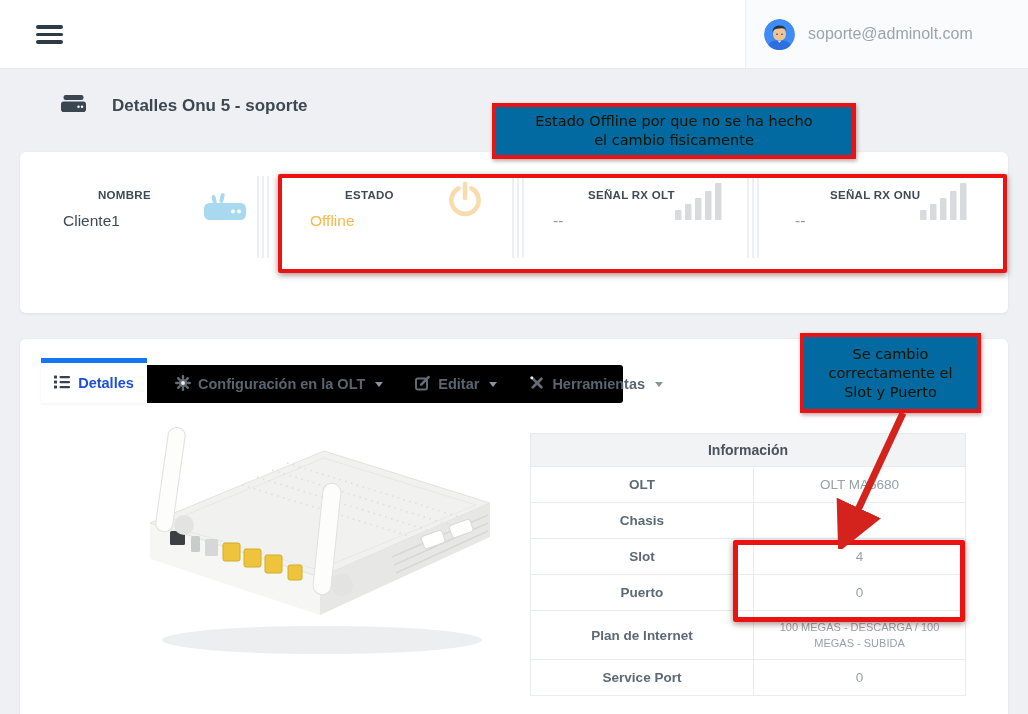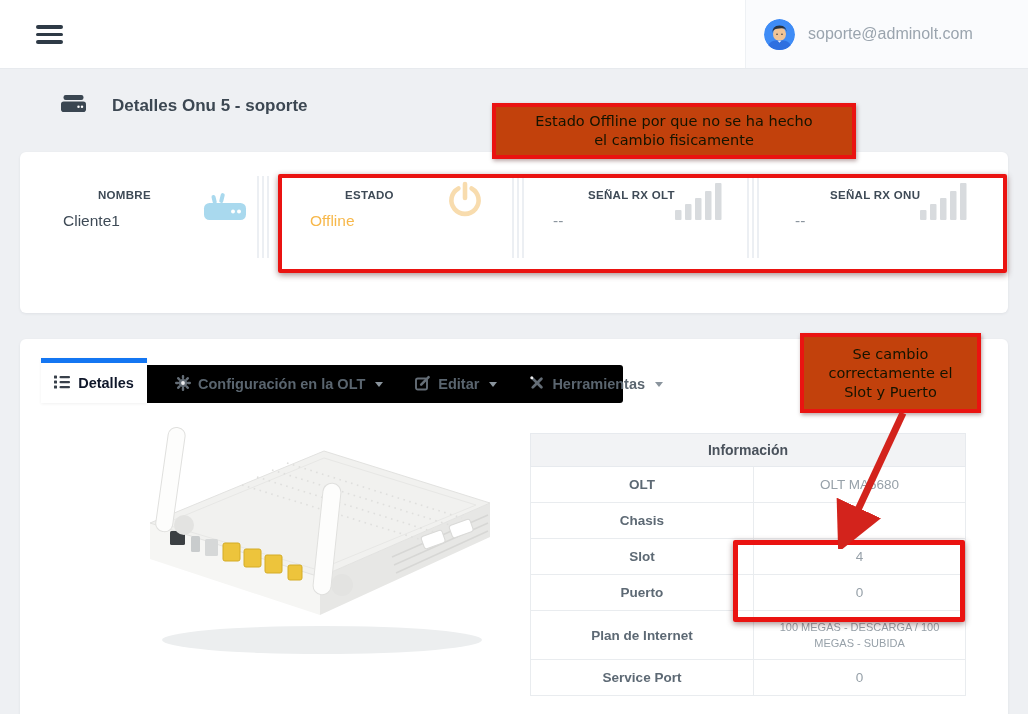--- a/index.html
+++ b/index.html
@@ -37,38 +37,38 @@
     background:repeating-linear-gradient(90deg,#e9edf1 0 2px,transparent 2px 5px);
     filter:blur(.4px);}
 
   
   .red-box{position:absolute;border:4px solid #ea1311;box-shadow:0 2px 6px rgba(60,0,0,.45);
     border-radius:2px;z-index:5;pointer-events:none;}
   .red-box.stats{left:278px;top:174px;width:721px;height:91px;}
   .red-box.table{left:733px;top:540px;width:222px;height:72px;border-width:5px;}
 
   
-  .annotation{position:absolute;background:#c2410c;border:4px solid #ea1311;
+  .annotation{position:absolute;background:#0369a1;border:4px solid #ea1311;
     box-shadow:1px 2px 4px rgba(60,0,0,.35);display:flex;flex-direction:column;
     align-items:center;justify-content:center;font-family:"DejaVu Sans",sans-serif;
     font-size:14.5px;line-height:19px;color:#141400;text-align:center;z-index:6;box-sizing:border-box;}
   .annotation.a1{left:492px;top:103px;width:364px;height:56px;}
   .annotation.a2{left:800px;top:333px;width:181px;height:80px;}
   .arrow-svg{position:absolute;left:800px;top:409px;width:130px;height:140px;z-index:6;pointer-events:none;}
 
   
   .tabstrip{position:absolute;left:21px;top:26px;width:582px;height:38px;background:#000000;
     border-radius:3px;display:flex;align-items:center;padding-left:118px;box-sizing:border-box;}
   .tab{display:flex;align-items:center;gap:7px;padding:0 16px;height:38px;color:#5a656f;
     font-size:14.5px;font-weight:bold;cursor:pointer;white-space:nowrap;}
   .caret{width:0;height:0;border-left:4px solid transparent;border-right:4px solid transparent;
     border-top:5px solid #8a949d;margin-left:3px;}
   .active-tab{position:absolute;left:21px;top:19px;width:106px;height:45px;background:#ffffff;
     border-top:5px solid #1476f2;box-sizing:border-box;display:flex;align-items:center;
-    justify-content:center;gap:8px;color:#0f172a;font-weight:bold;font-size:14.5px;
+    justify-content:center;gap:8px;color:#1d4ed8;font-weight:bold;font-size:14.5px;
     box-shadow:0 1px 3px rgba(0,0,0,.06);cursor:pointer;z-index:1;}
 
   
   .info-table{position:absolute;left:510px;top:94px;width:436px;border-collapse:collapse;
     font-size:13.5px;}
   .info-table th{background:#f2f3f5;color:#4a525c;font-size:14px;font-weight:bold;
     padding:8px;border:1px solid #e7eaee;text-align:center;}
   .info-table td{border:1px solid #e9ecef;text-align:center;padding:10px 8px;}
   .info-table td.lbl{width:206px;font-weight:bold;color:#5d6974;}
   .info-table td.val{color:#97a1a9;}

